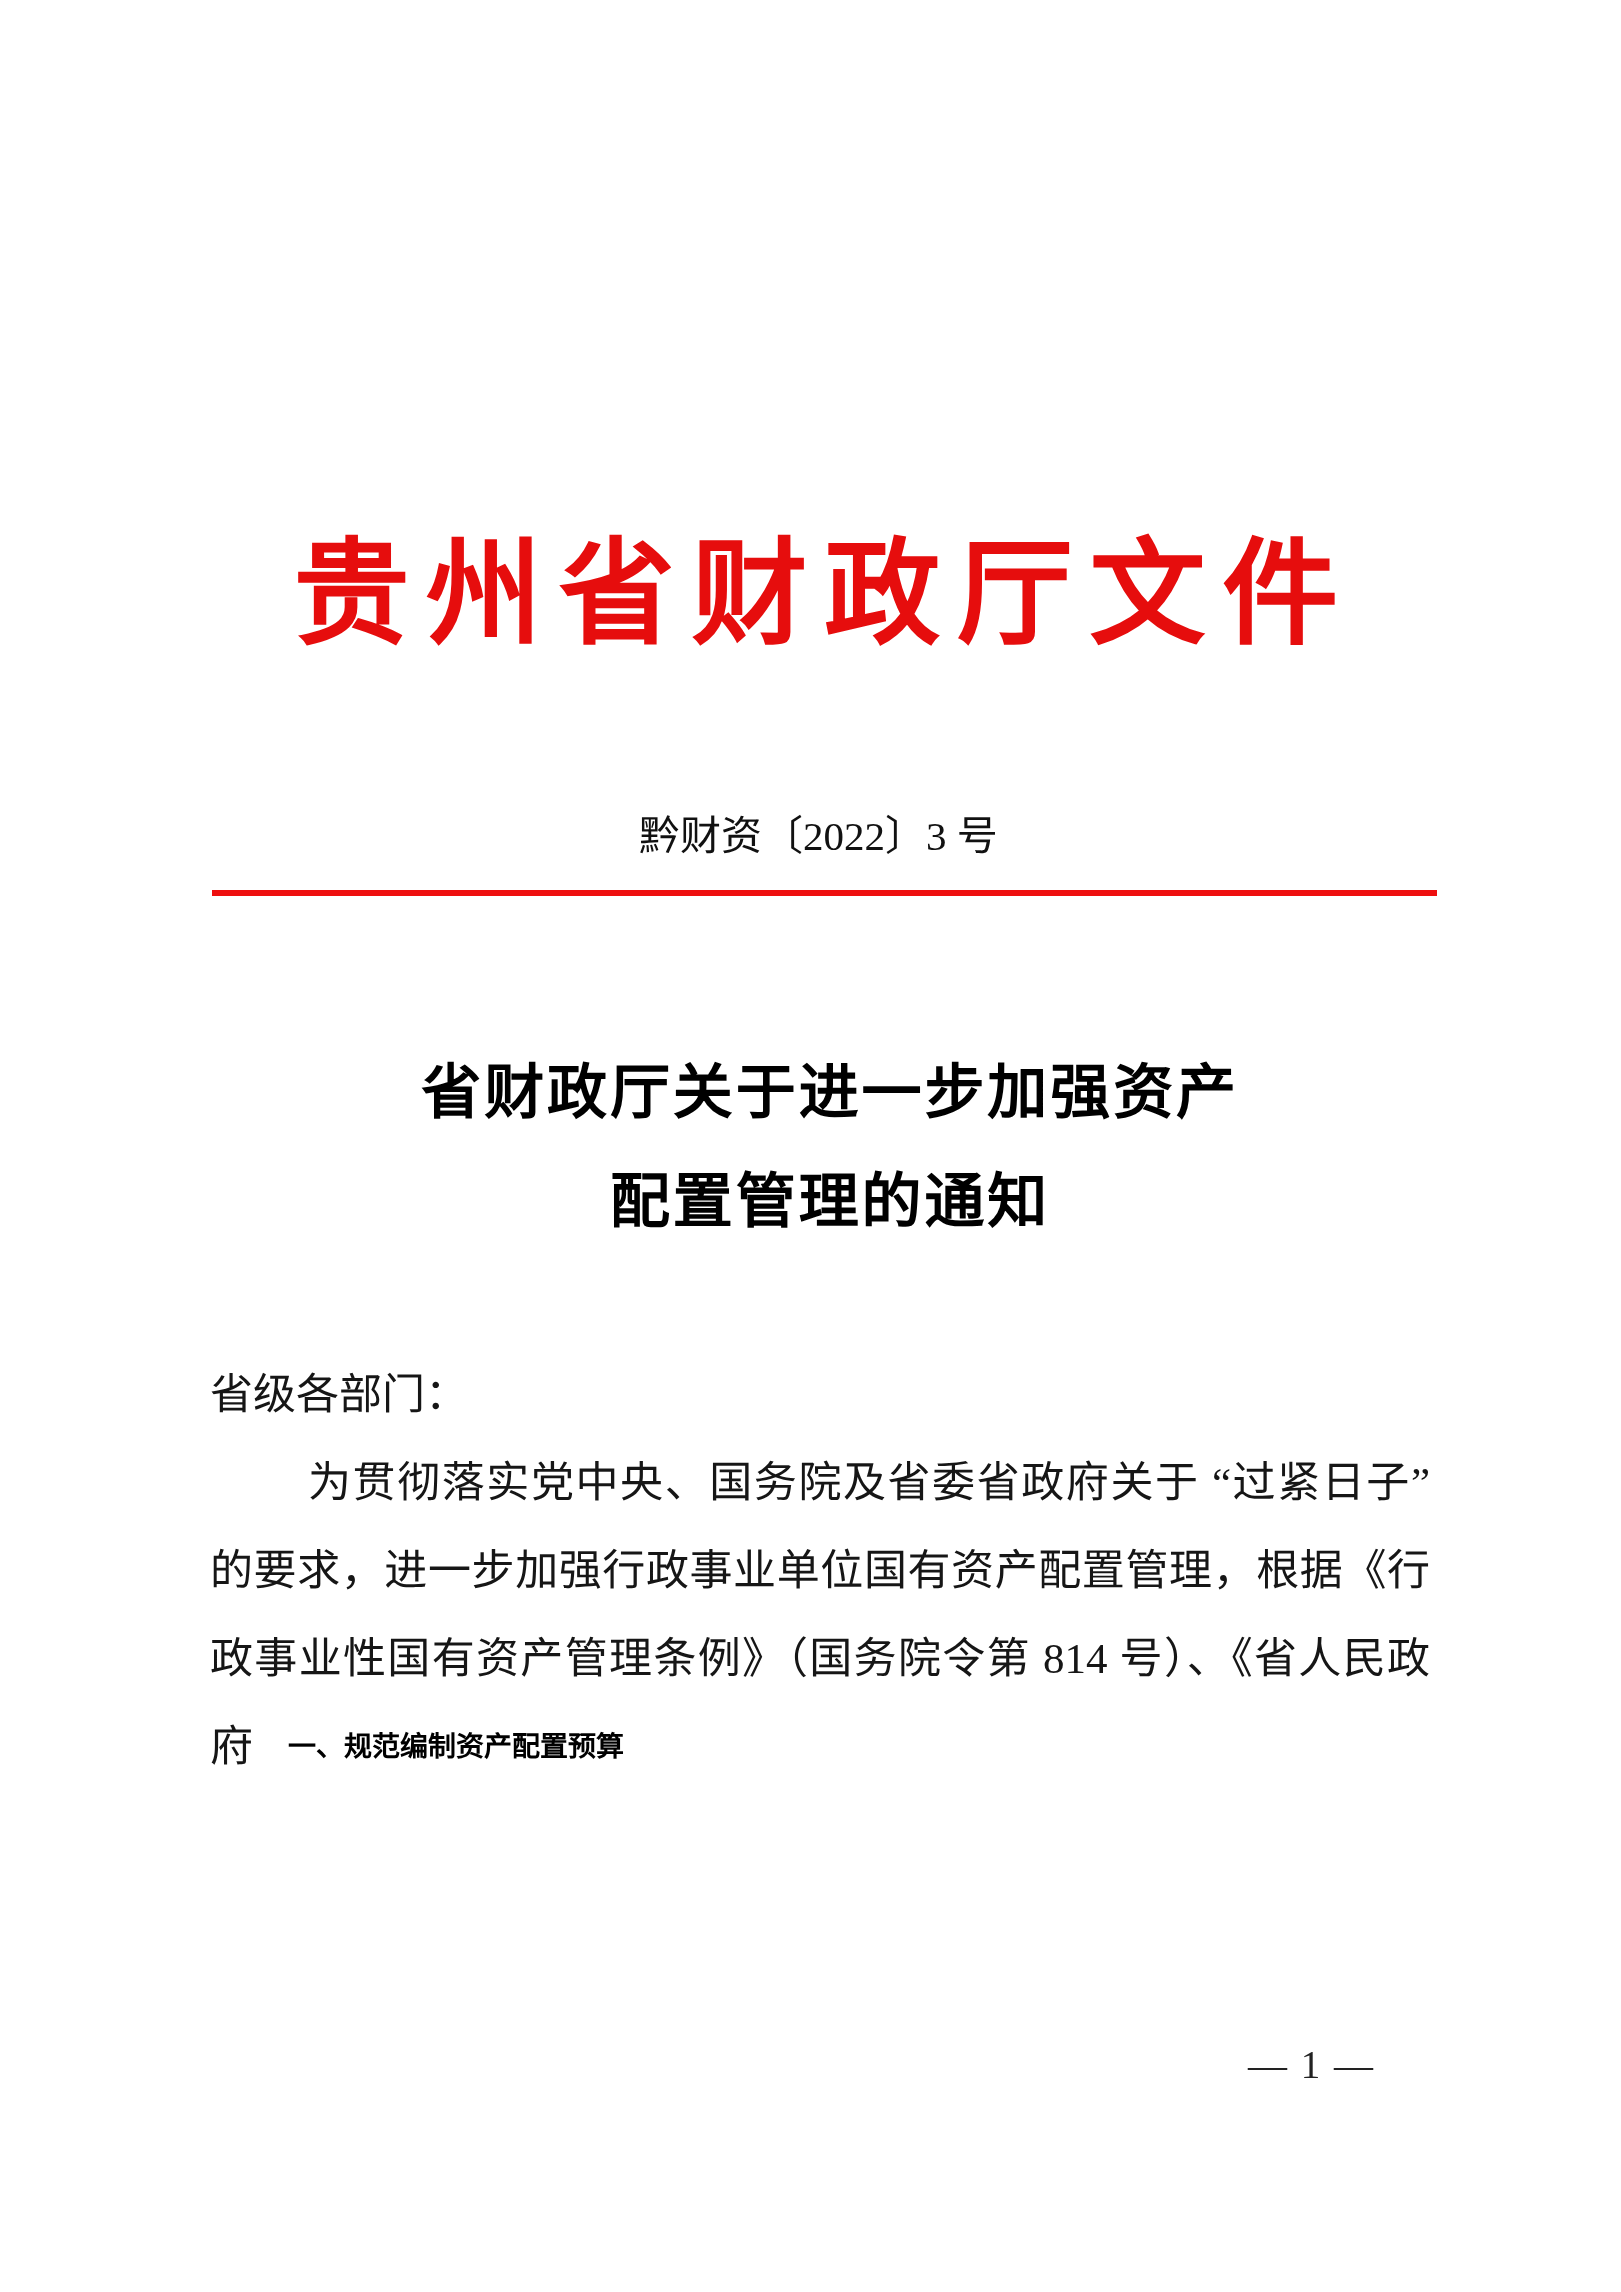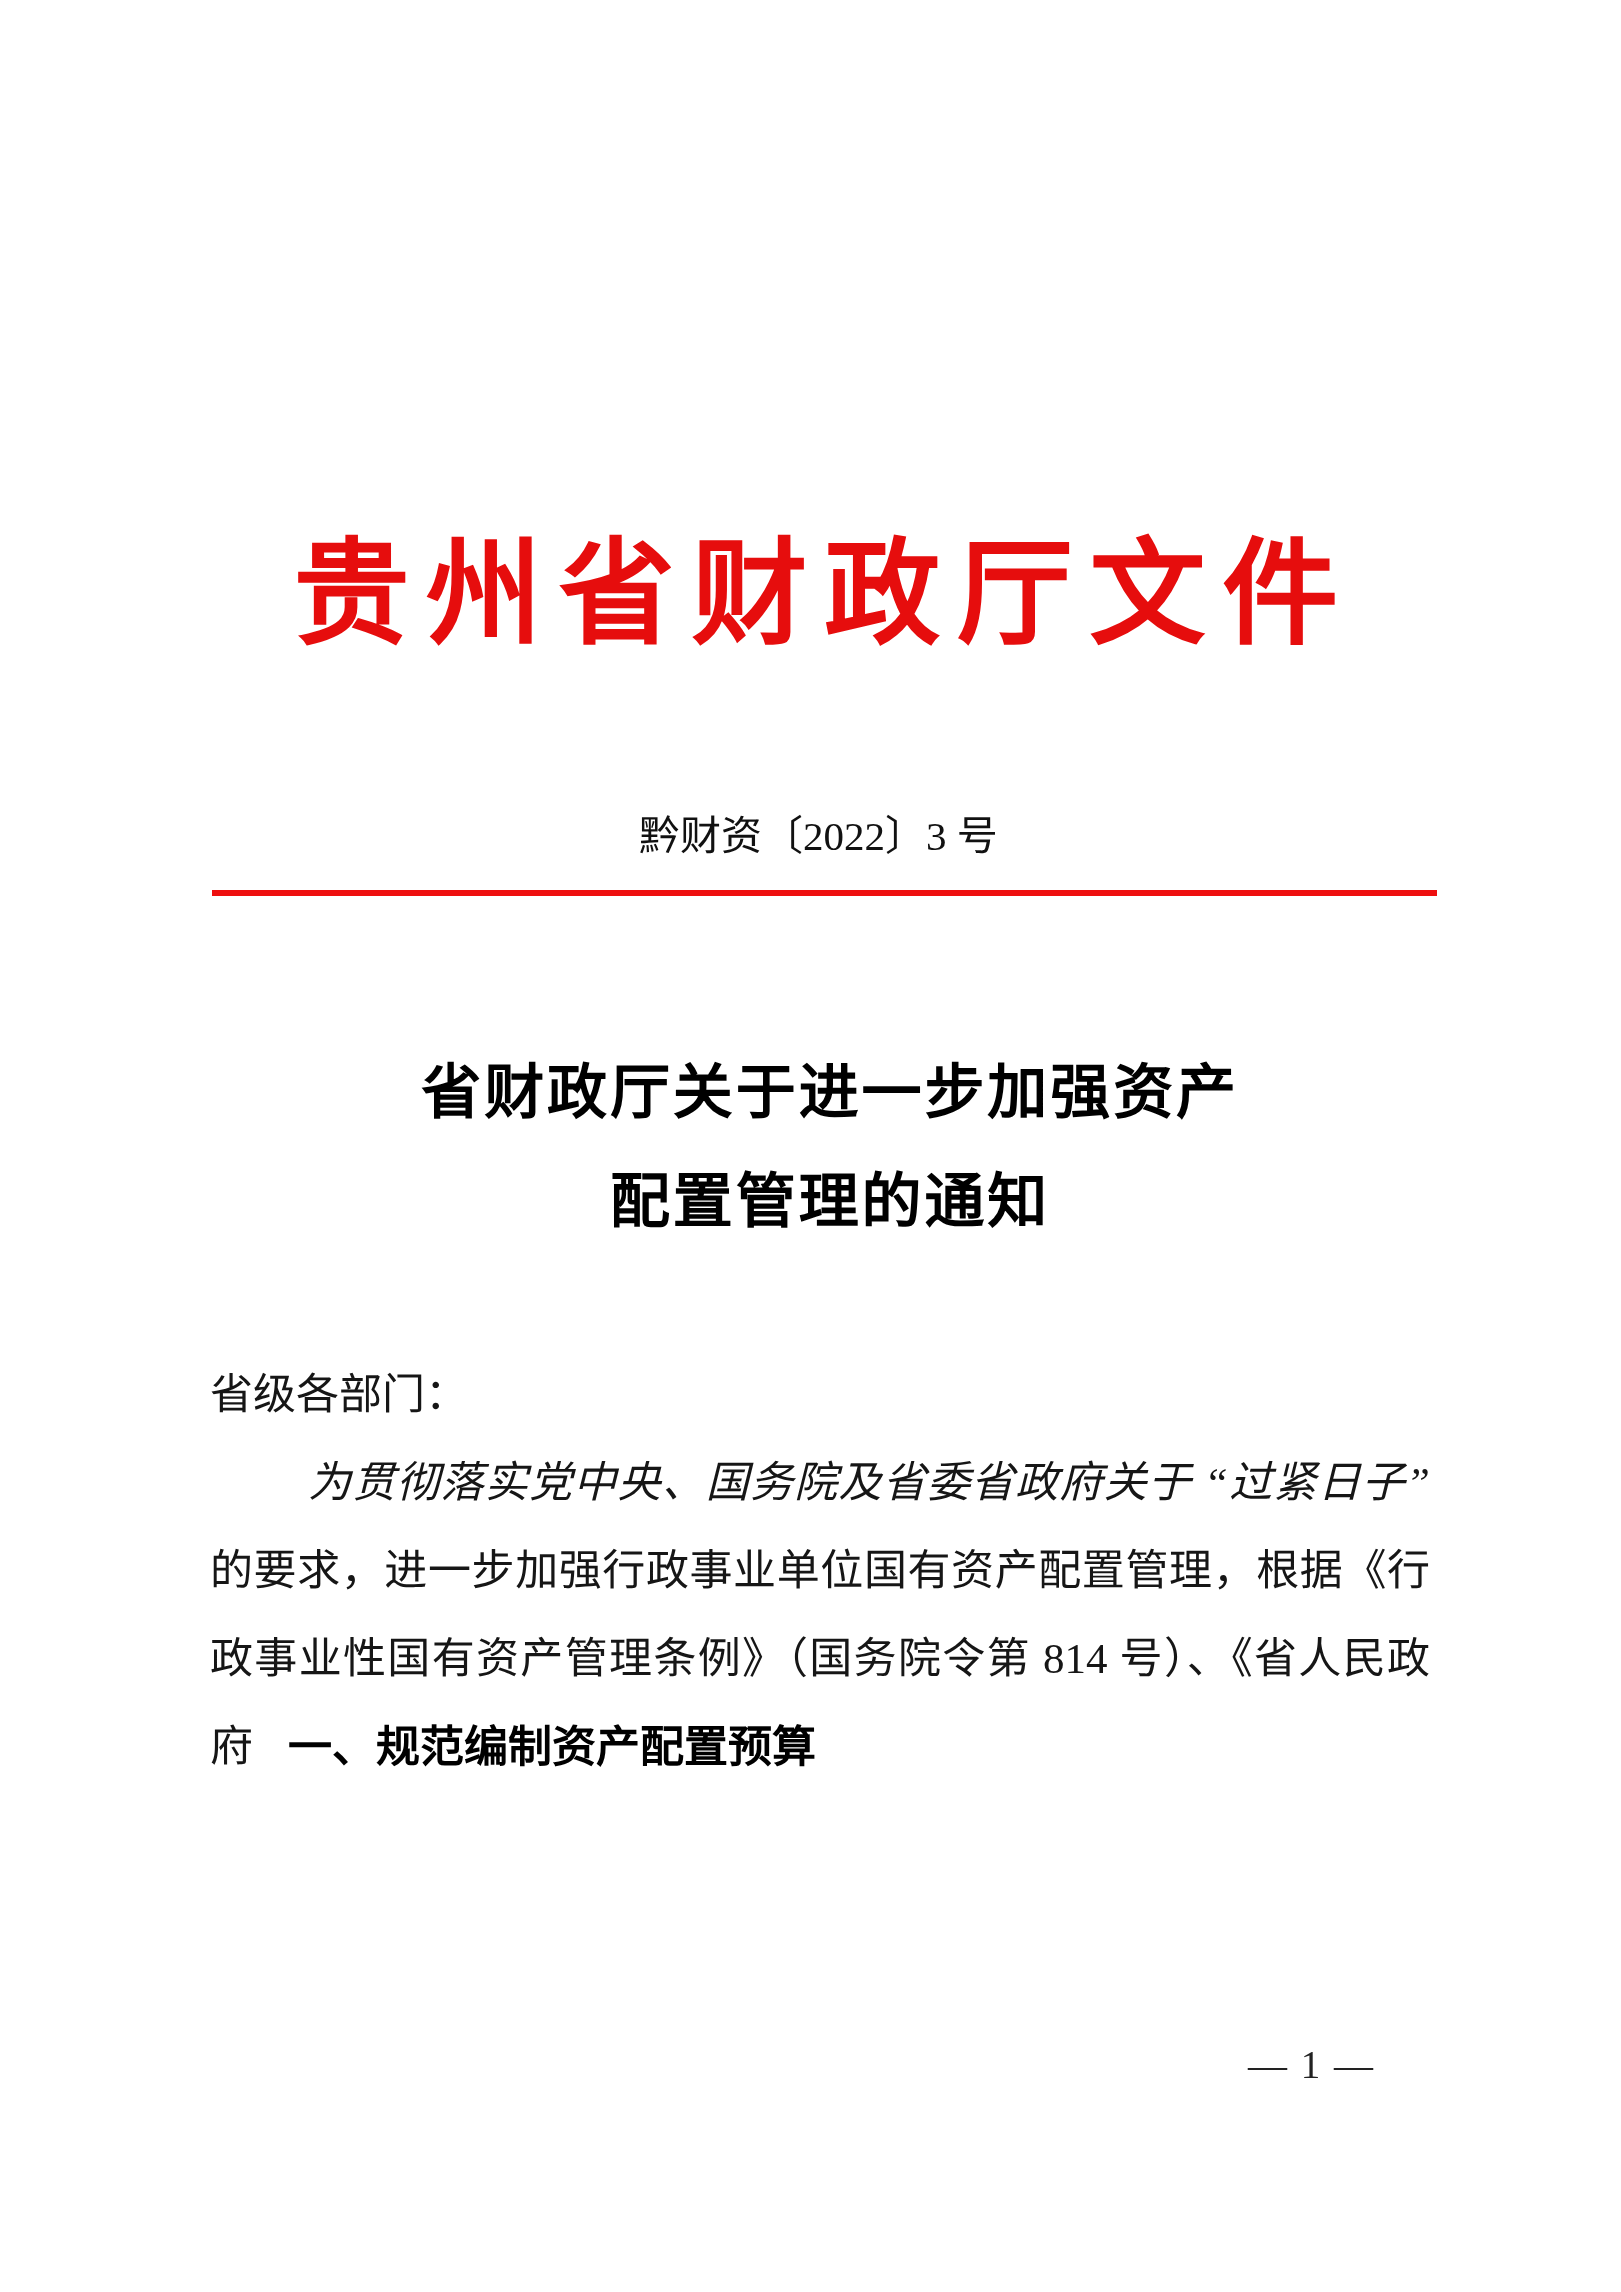--- a/index.html
+++ b/index.html
@@ -79,25 +79,25 @@
     height: 88px;
     line-height: 88px;
     white-space: nowrap;
   }
   .body-line.justify {
     white-space: normal;
     text-align: justify;
     text-align-last: justify;
     text-justify: inter-character;
   }
-  .body-line.indent { text-indent: 98px; font-style: italic; }
+  .body-line.indent { text-indent: 98px; }
   .section-heading {
     font-family: "Liberation Sans", sans-serif;
     font-weight: bold;
-    font-size: 44px;
+    font-size: 28px;
     text-indent: 78px;
     color: #000000;
   }
   
   .page-number {
     position: absolute;
     top: 2045px;
     right: 246px;
     font-size: 39px;
     line-height: 1;

